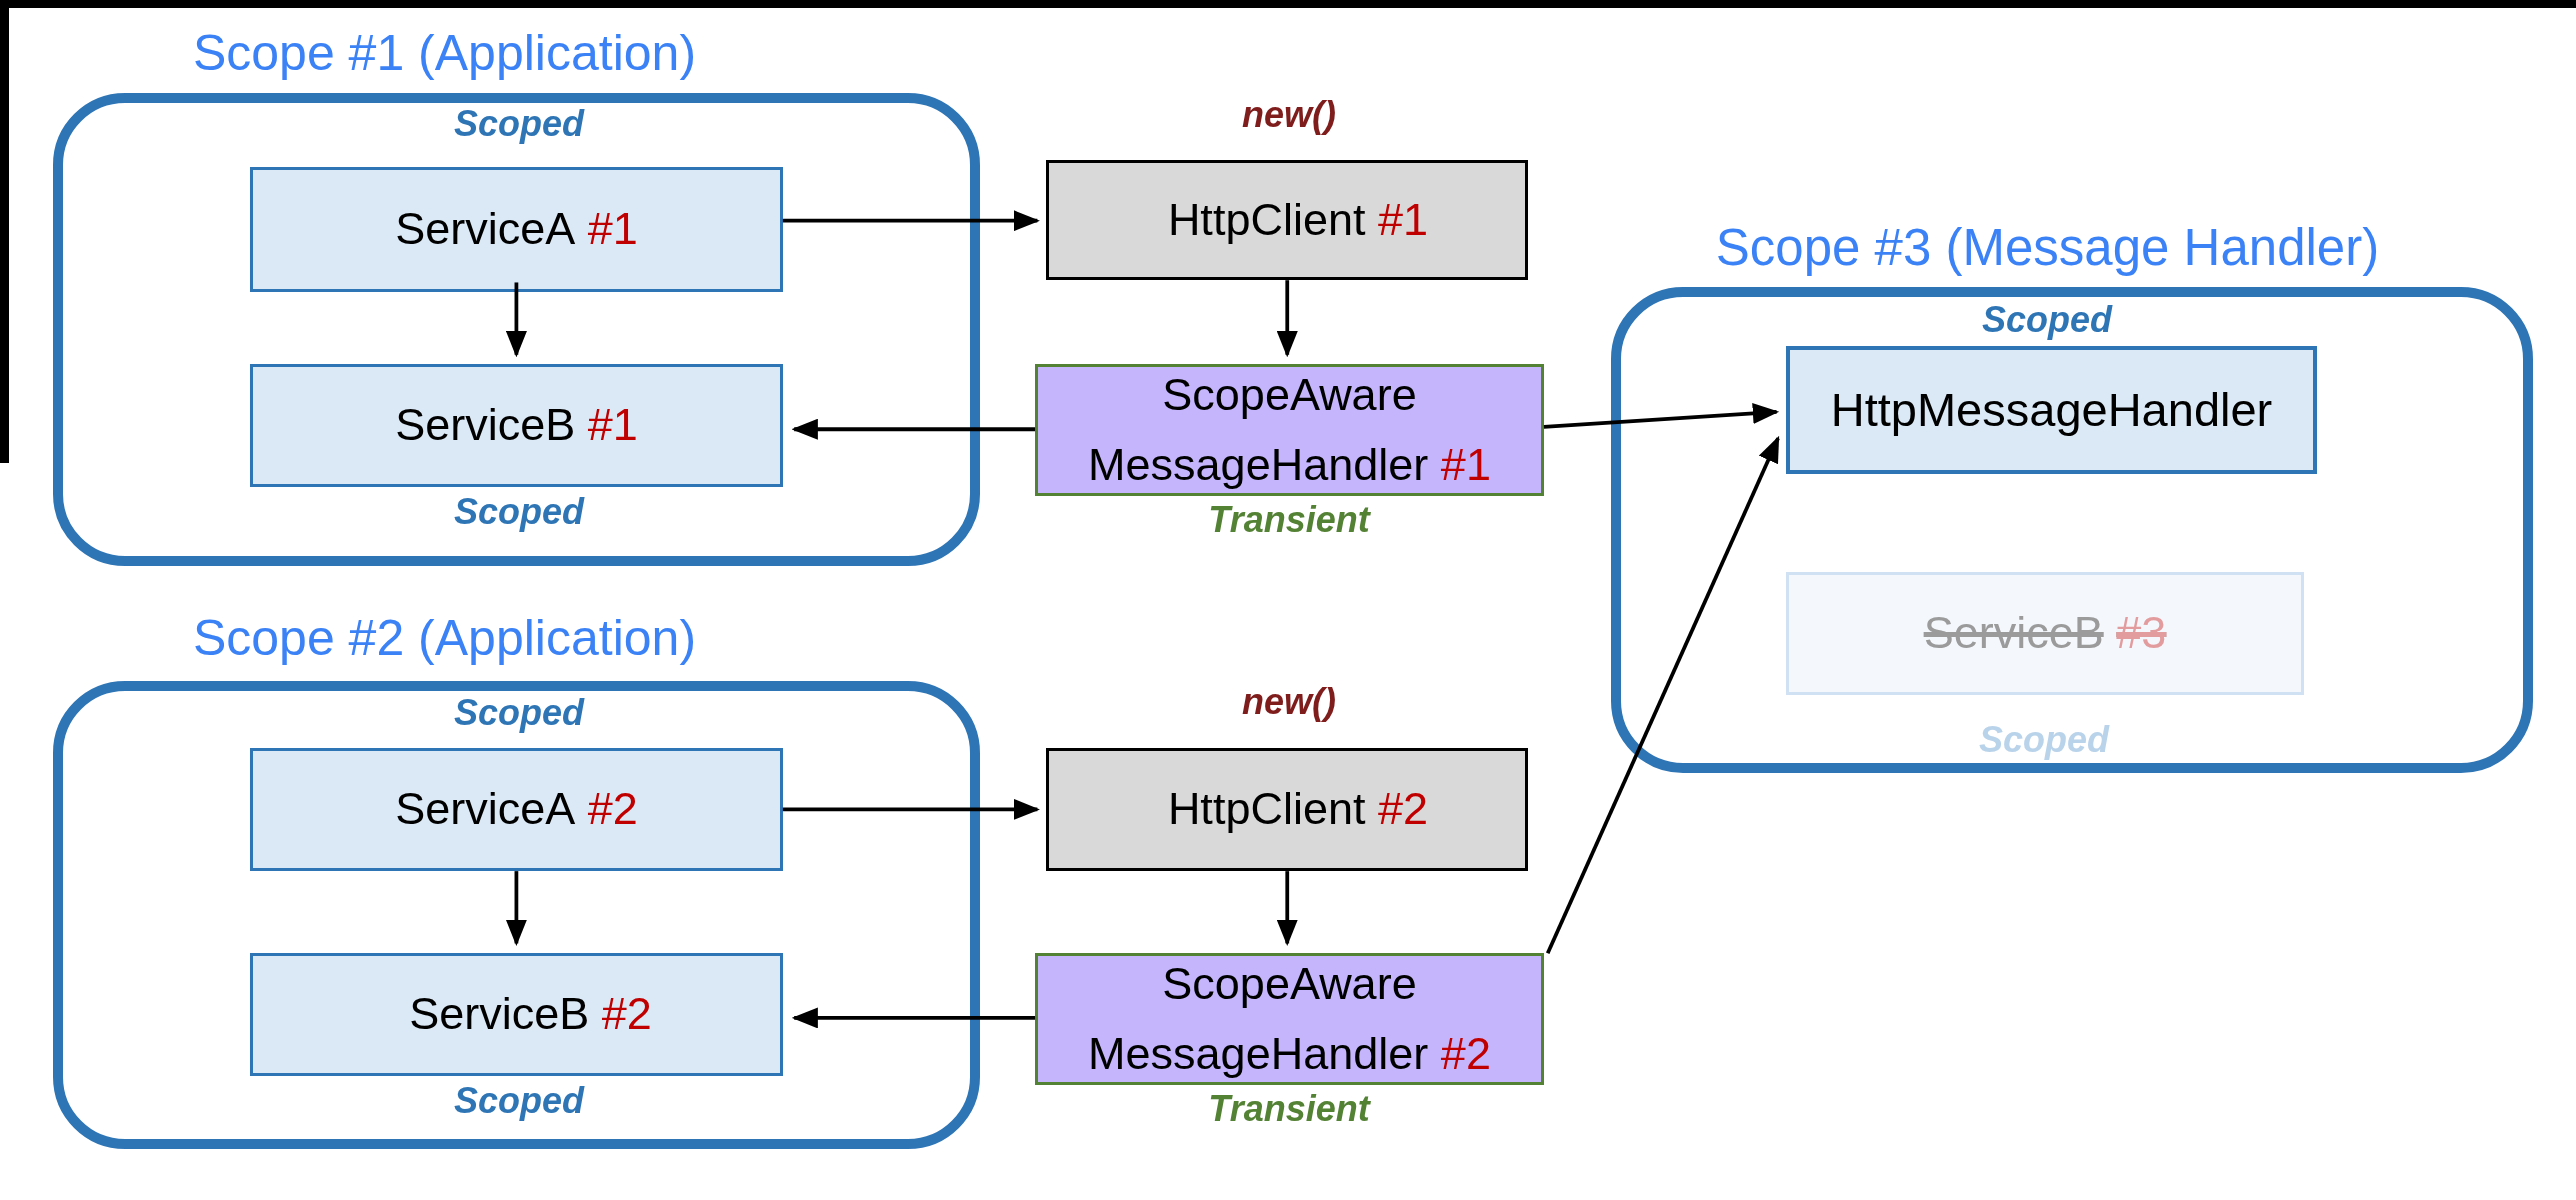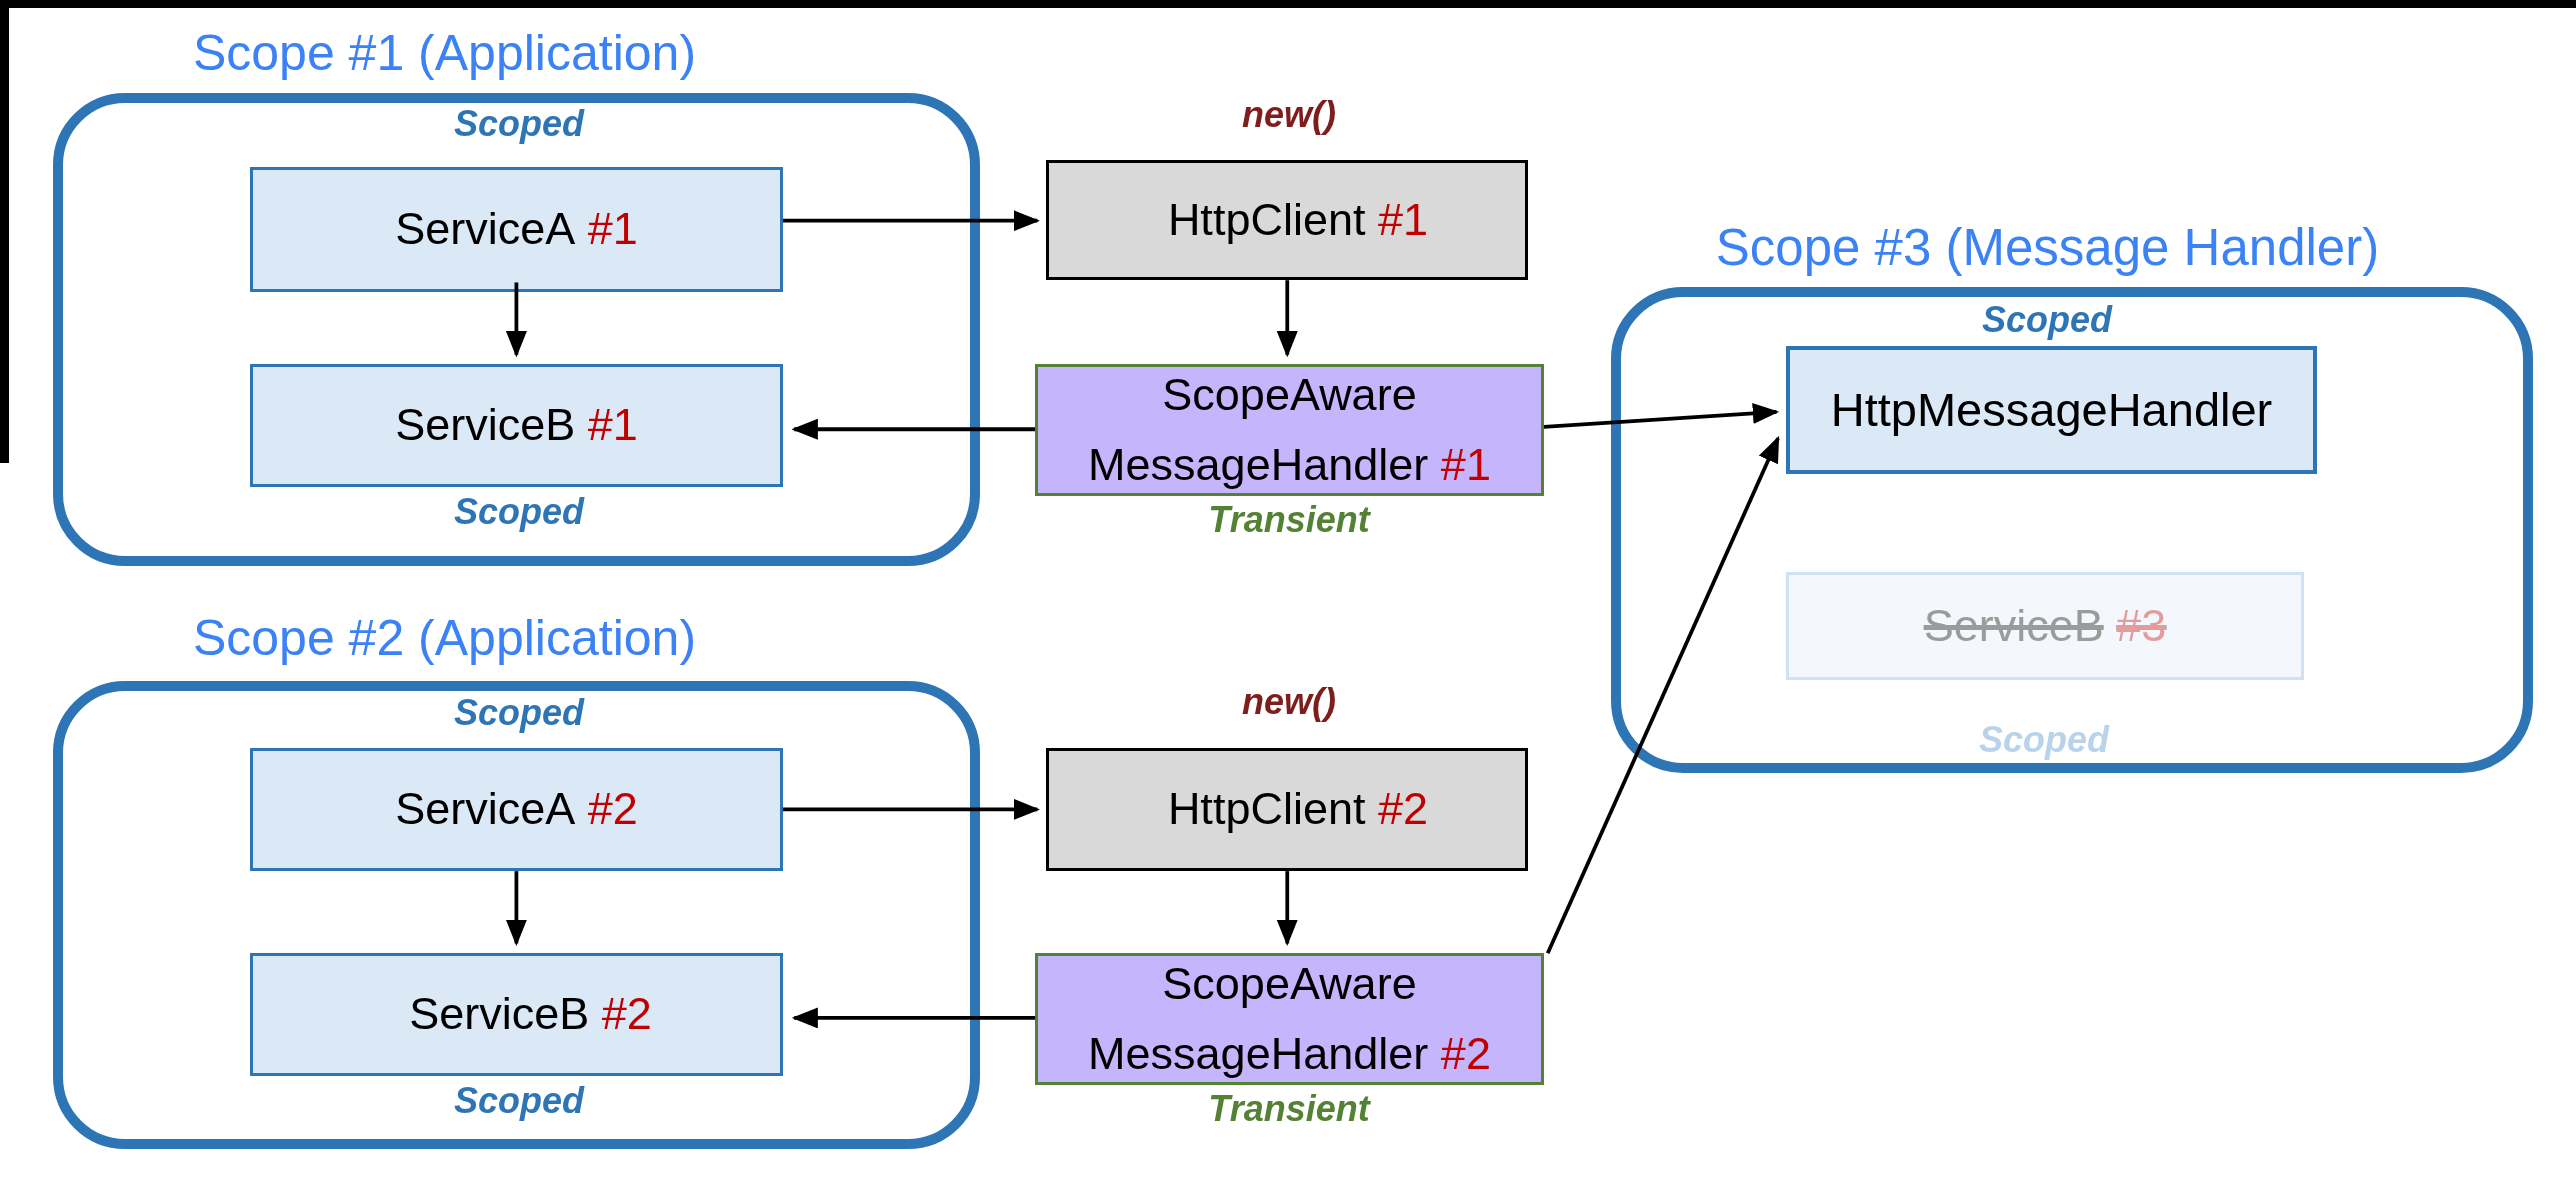--- a/index.html
+++ b/index.html
@@ -72,21 +72,21 @@
   <div class="ilabel green" style="left:1101px;top:500px;width:376px;">Transient</div>
 
   <div class="scope-title" style="left:1607px;top:220px;width:881px;font-size:51px;">Scope #3 (Message Handler)</div>
   <div class="scope-rect" style="left:1611px;top:287px;width:922px;height:486px;"></div>
   <div class="ilabel blue" style="left:1859px;top:300px;width:376px;">Scoped</div>
 
   <div class="node bluethick" style="left:1786px;top:346px;width:531px;height:128px;">
     <span class="row">HttpMessageHandler</span>
   </div>
 
-  <div class="node faded" style="left:1786px;top:572px;width:518px;height:108px;">
+  <div class="node faded" style="left:1786px;top:572px;width:518px;height:123px;">
     <span class="row struck"><span>ServiceB</span><span class="num-faded">#3</span></span>
   </div>
   <div class="ilabel fadedblue" style="left:1856px;top:720px;width:376px;">Scoped</div>
 
   <div class="scope-title" style="left:68px;top:611px;width:753px;">Scope #2 (Application)</div>
   <div class="scope-rect" style="left:53px;top:681px;width:927px;height:468px;"></div>
   <div class="ilabel blue" style="left:331px;top:693px;width:376px;">Scoped</div>
 
   <div class="node blue" style="left:250px;top:748px;width:533px;height:123px;">
     <span class="row"><span>ServiceA</span><span class="num">#2</span></span>

